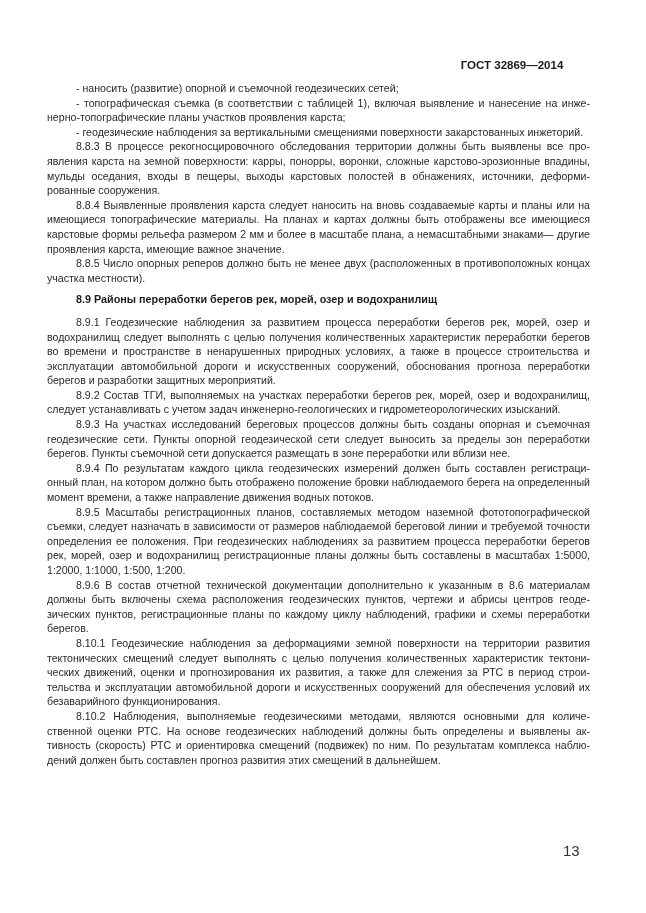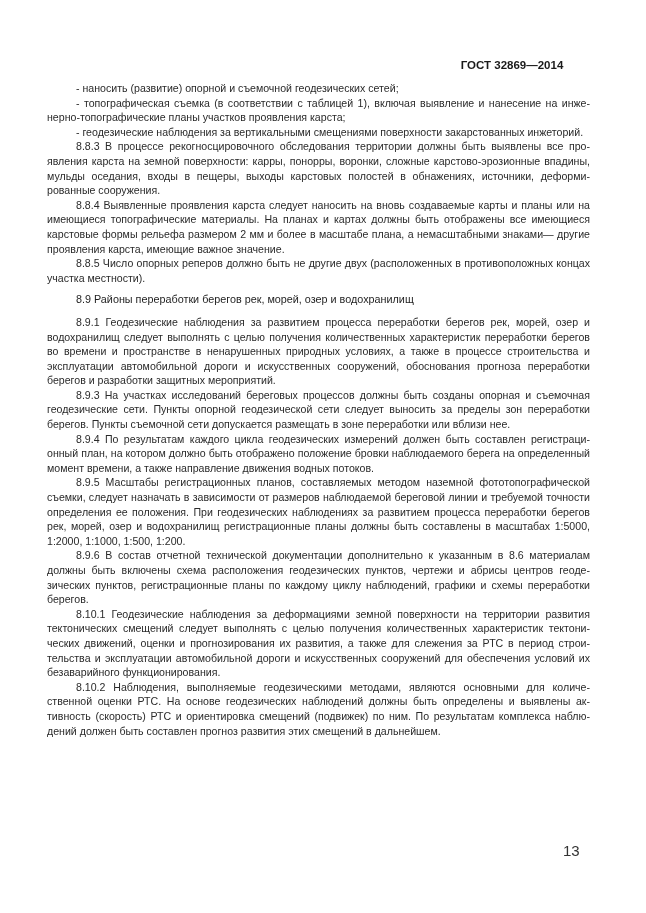--- a/index.html
+++ b/index.html
@@ -3,37 +3,38 @@
 <meta charset="utf-8">
 <style>
   html, body { margin: 0; padding: 0; background: #ffffff; }
   body { width: 646px; height: 913px; position: relative; overflow: hidden;
          font-family: "Liberation Sans", sans-serif; color: #2a2a2a; }
   .page-header { position: absolute; top: 59px; left: 440px; width: 144px; text-align: center;
          font-weight: bold; font-size: 11.5px; color: #1a1a1a; }
   .content { position: absolute; top: 81px; left: 47px; width: 543px;
          font-size: 10.6px; line-height: 14.6px; }
   .p { text-align: justify; text-indent: 29px; margin: 0; hyphens: manual; }
-  .h { font-weight: normal; font-size: 10.8px; margin: 7px 0 8px 0; padding-left: 29px; color: #1e1e1e; }
+  .h { font-weight: bold; font-size: 10.8px; margin: 7px 0 8px 0; padding-left: 29px; color: #1e1e1e; }
   .page-number { position: absolute; top: 842px; left: 563px; font-size: 15px; color: #333; }
 </style>
 </head>
 <body>
 
 <div class="page-header">ГОСТ 32869—2014</div>
 
 <div class="content">
   <p class="p">- наносить (развитие) опорной и съемочной геодезических сетей;</p>
   <p class="p">- топографическая съемка (в соответствии с таблицей 1), включая выявление и нанесение на инже­нерно-топографические планы участков проявления карста;</p>
   <p class="p">- геодезические наблюдения за вертикальными смещениями поверхности закарстованных инже­торий.</p>
   <p class="p">8.8.3 В процессе рекогносцировочного обследования территории должны быть выявлены все про­явления карста на земной поверхности: карры, понорры, воронки, сложные карстово-эрозионные впади­ны, мульды оседания, входы в пещеры, выходы карстовых полостей в обнажениях, источники, деформи­рованные сооружения.</p>
   <p class="p">8.8.4 Выявленные проявления карста следует наносить на вновь создаваемые карты и планы или на имеющиеся топографические материалы. На планах и картах должны быть отображены все имеющи­еся карстовые формы рельефа размером 2 мм и более в масштабе плана, а немасштабными знаками— другие проявления карста, имеющие важное значение.</p>
-  <p class="p">8.8.5 Число опорных реперов должно быть не другие двух (расположенных в противоположных кон­цах участка местности).</p>
+  <p class="p">8.8.5 Число опорных реперов должно быть не менее двух (расположенных в противоположных кон­цах участка местности).</p>
   <div class="h">8.9 Районы переработки берегов рек, морей, озер и водохранилищ</div>
   <p class="p">8.9.1 Геодезические наблюдения за развитием процесса переработки берегов рек, морей, озер и водохранилищ следует выполнять с целью получения количественных характеристик переработки бере­гов во времени и пространстве в ненарушенных природных условиях, а также в процессе строительства и эксплуатации автомобильной дороги и искусственных сооружений, обоснования прогноза переработки берегов и разработки защитных мероприятий.</p>
+  <p class="p">8.9.2 Состав ТГИ, выполняемых на участках переработки берегов рек, морей, озер и водохрани­лищ, следует устанавливать с учетом задач инженерно-геологических и гидрометеорологических изы­сканий.</p>
   <p class="p">8.9.3 На участках исследований береговых процессов должны быть созданы опорная и съемочная геодезические сети. Пункты опорной геодезической сети следует выносить за пределы зон переработки берегов. Пункты съемочной сети допускается размещать в зоне переработки или вблизи нее.</p>
   <p class="p">8.9.4 По результатам каждого цикла геодезических измерений должен быть составлен регистраци­онный план, на котором должно быть отображено положение бровки наблюдаемого берега на опреде­ленный момент времени, а также направление движения водных потоков.</p>
   <p class="p">8.9.5 Масштабы регистрационных планов, составляемых методом наземной фототопографиче­ской съемки, следует назначать в зависимости от размеров наблюдаемой береговой линии и требуемой точности определения ее положения. При геодезических наблюдениях за развитием процесса перера­ботки берегов рек, морей, озер и водохранилищ регистрационные планы должны быть составлены в масштабах 1:5000, 1:2000, 1:1000, 1:500, 1:200.</p>
   <p class="p">8.9.6 В состав отчетной технической документации дополнительно к указанным в 8.6 материалам должны быть включены схема расположения геодезических пунктов, чертежи и абрисы центров геоде­зических пунктов, регистрационные планы по каждому циклу наблюдений, графики и схемы переработки берегов.</p>
   <p class="p">8.10.1 Геодезические наблюдения за деформациями земной поверхности на территории развития тектонических смещений следует выполнять с целью получения количественных характеристик тектони­ческих движений, оценки и прогнозирования их развития, а также для слежения за РТС в период строи­тельства и эксплуатации автомобильной дороги и искусственных сооружений для обеспечения условий их безаварийного функционирования.</p>
   <p class="p">8.10.2 Наблюдения, выполняемые геодезическими методами, являются основными для количе­ственной оценки РТС. На основе геодезических наблюдений должны быть определены и выявлены ак­тивность (скорость) РТС и ориентировка смещений (подвижек) по ним. По результатам комплекса наблю­дений должен быть составлен прогноз развития этих смещений в дальнейшем.</p>
 </div>
 
 <div class="page-number">13</div>
 

